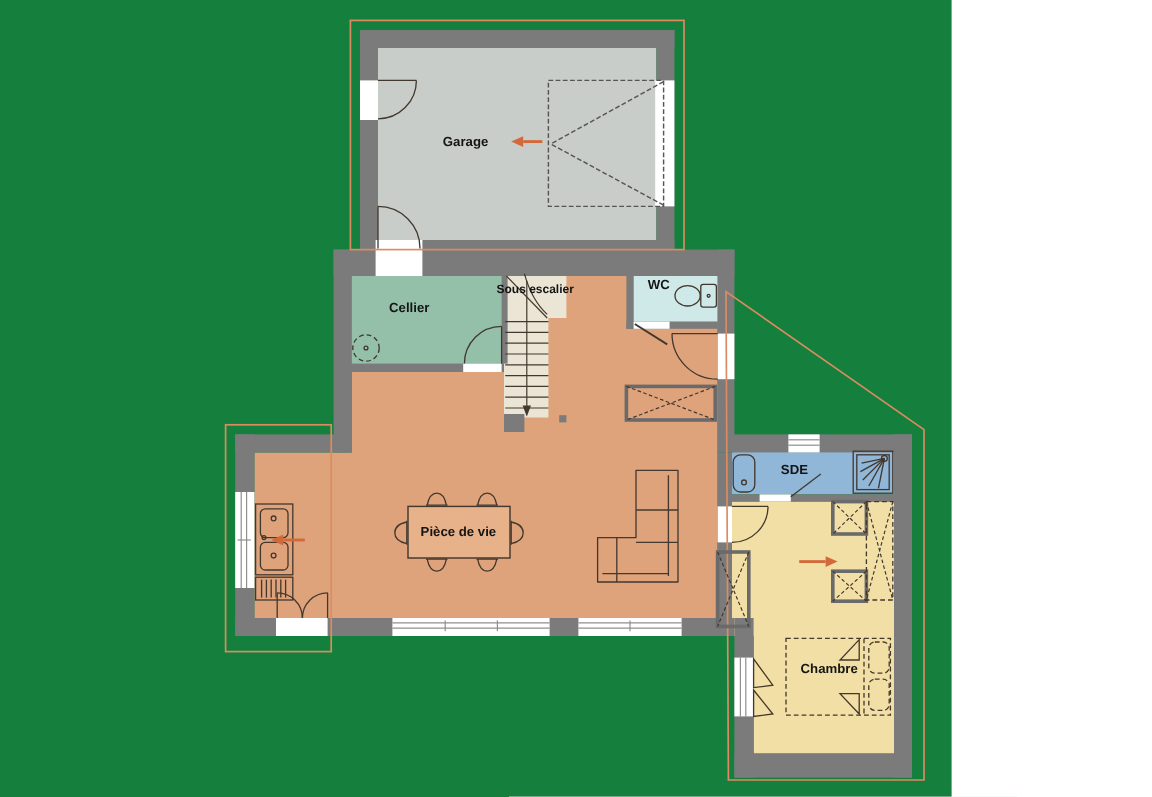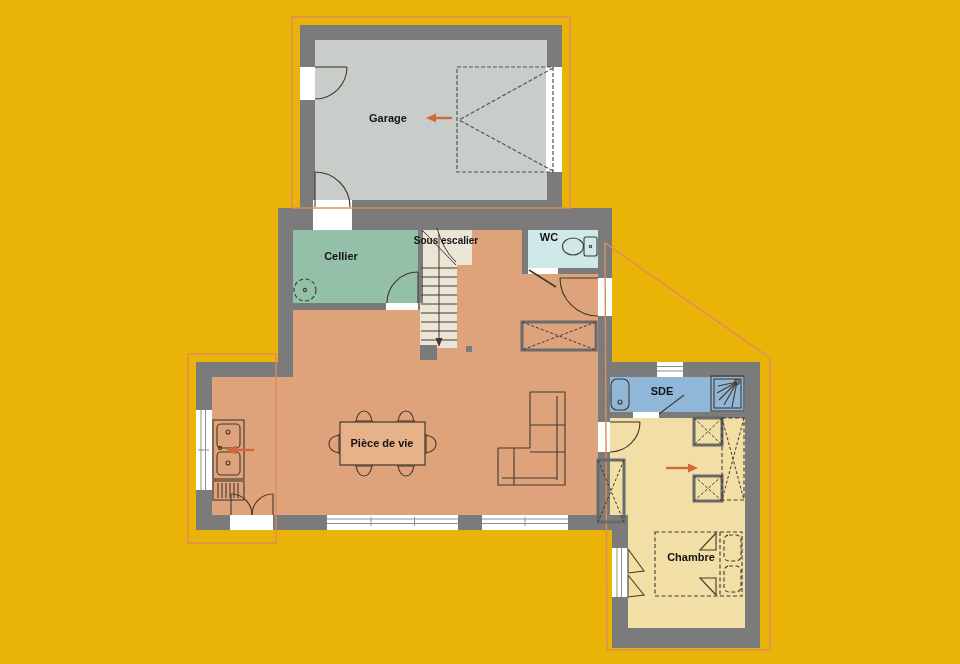--- a/index.html
+++ b/index.html
@@ -1,16 +1,16 @@
 <!DOCTYPE html>
 <html><head>
 <meta charset="utf-8">
 <style>
   html,body{margin:0;padding:0;background:#ffffff;}
-  .stage{width:960px;height:664px;position:relative;background:#eab308;font-family:"Liberation Sans",sans-serif;}
+  .stage{width:793px;height:664px;position:relative;background:#15803d;font-family:"Liberation Sans",sans-serif;}
   svg{display:block;}
   .wall{fill:#7b7b7b;}
   .gap{fill:#ffffff;}
   .outline{fill:none;stroke:#dc8c60;stroke-width:1.4;}
   .fx{fill:none;stroke:#43382e;stroke-width:1.1;}
   .fx2{fill:none;stroke:#43382e;stroke-width:1.6;}
   .dash{stroke-dasharray:4 2.5;}
   .gdoor{fill:none;stroke:#555555;stroke-width:1.2;stroke-dasharray:4 2;}
   .glz{stroke:#8f8f8f;stroke-width:1;fill:none;}
   .xbox{fill:none;stroke:#6a6a6a;stroke-width:3;}

